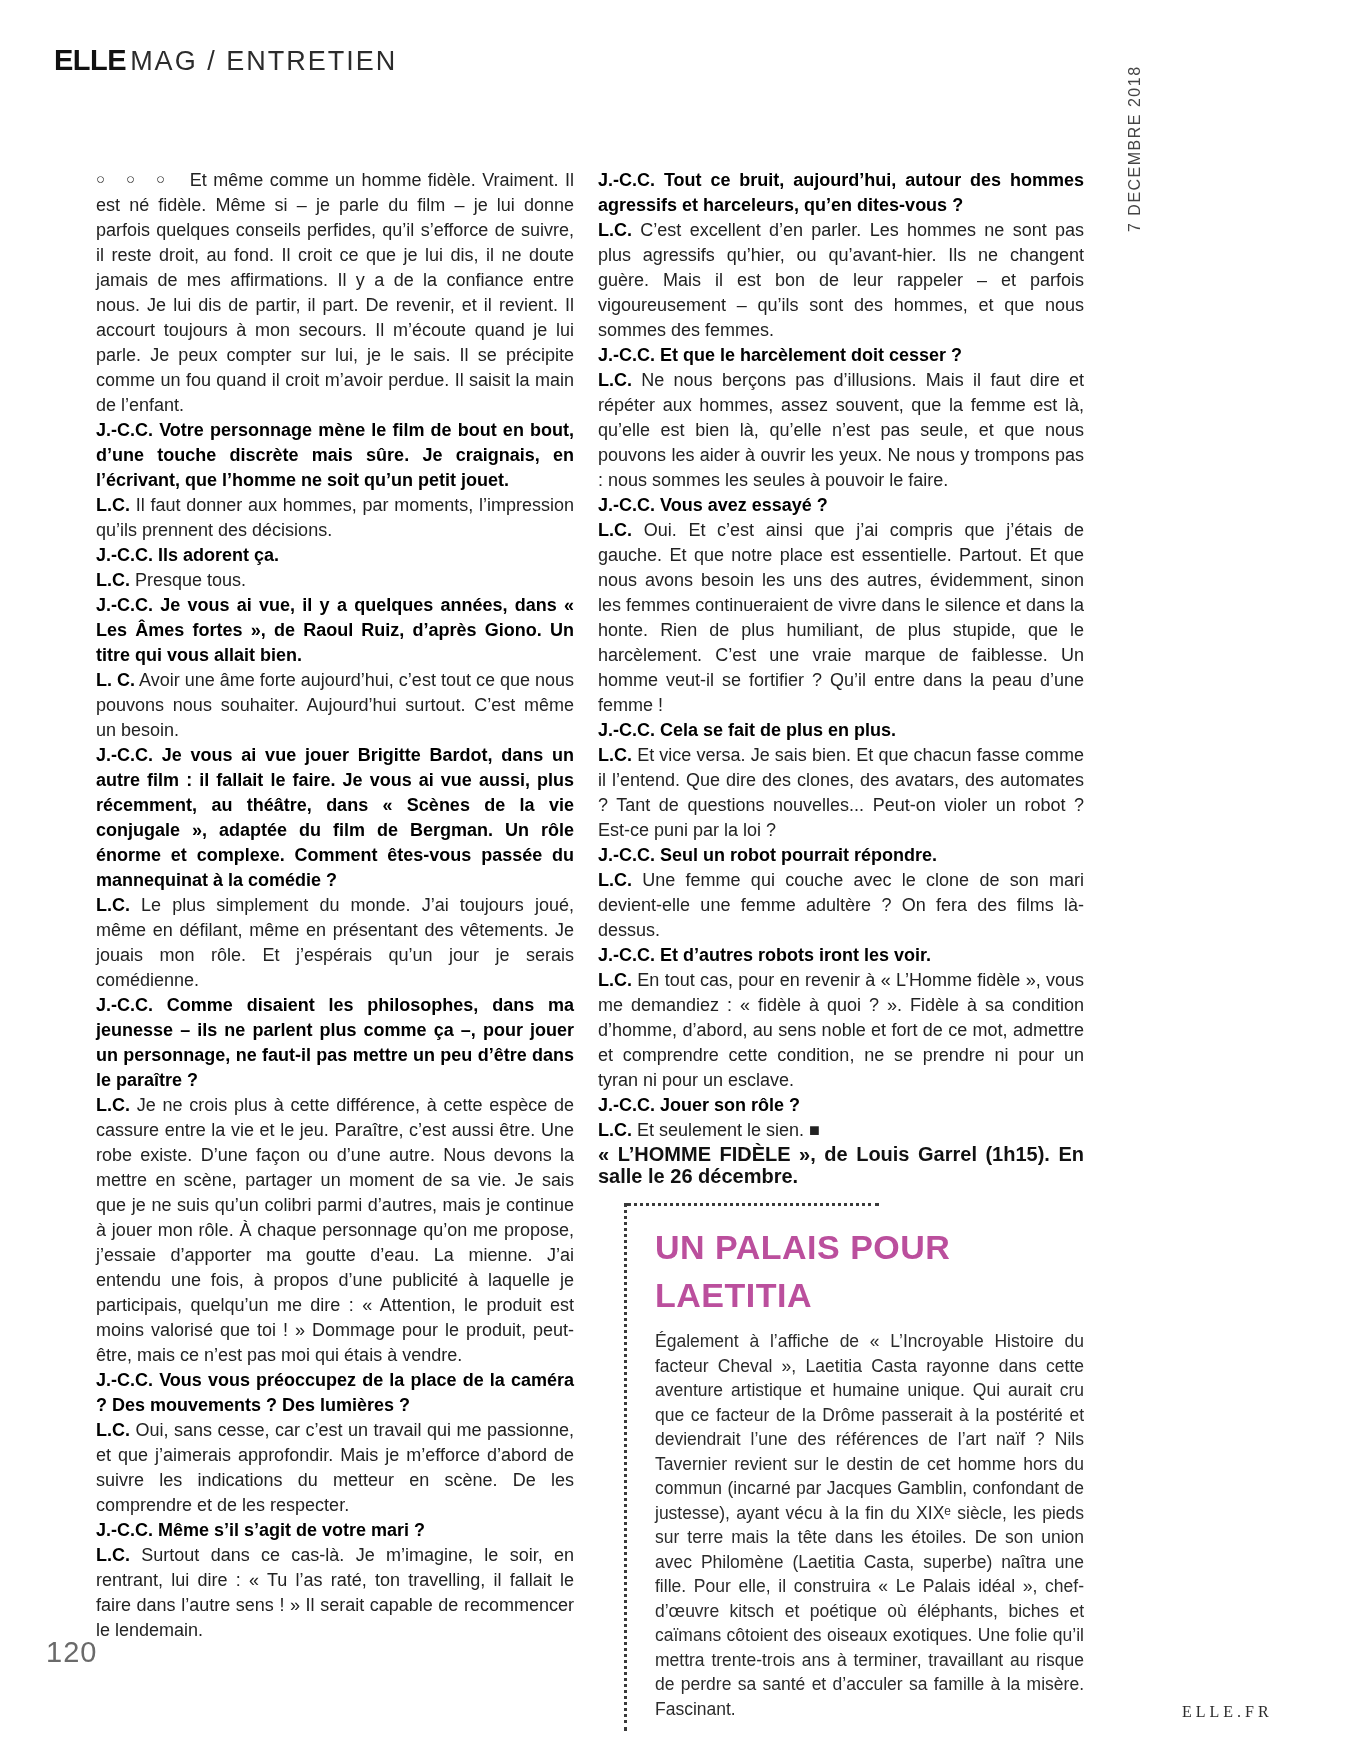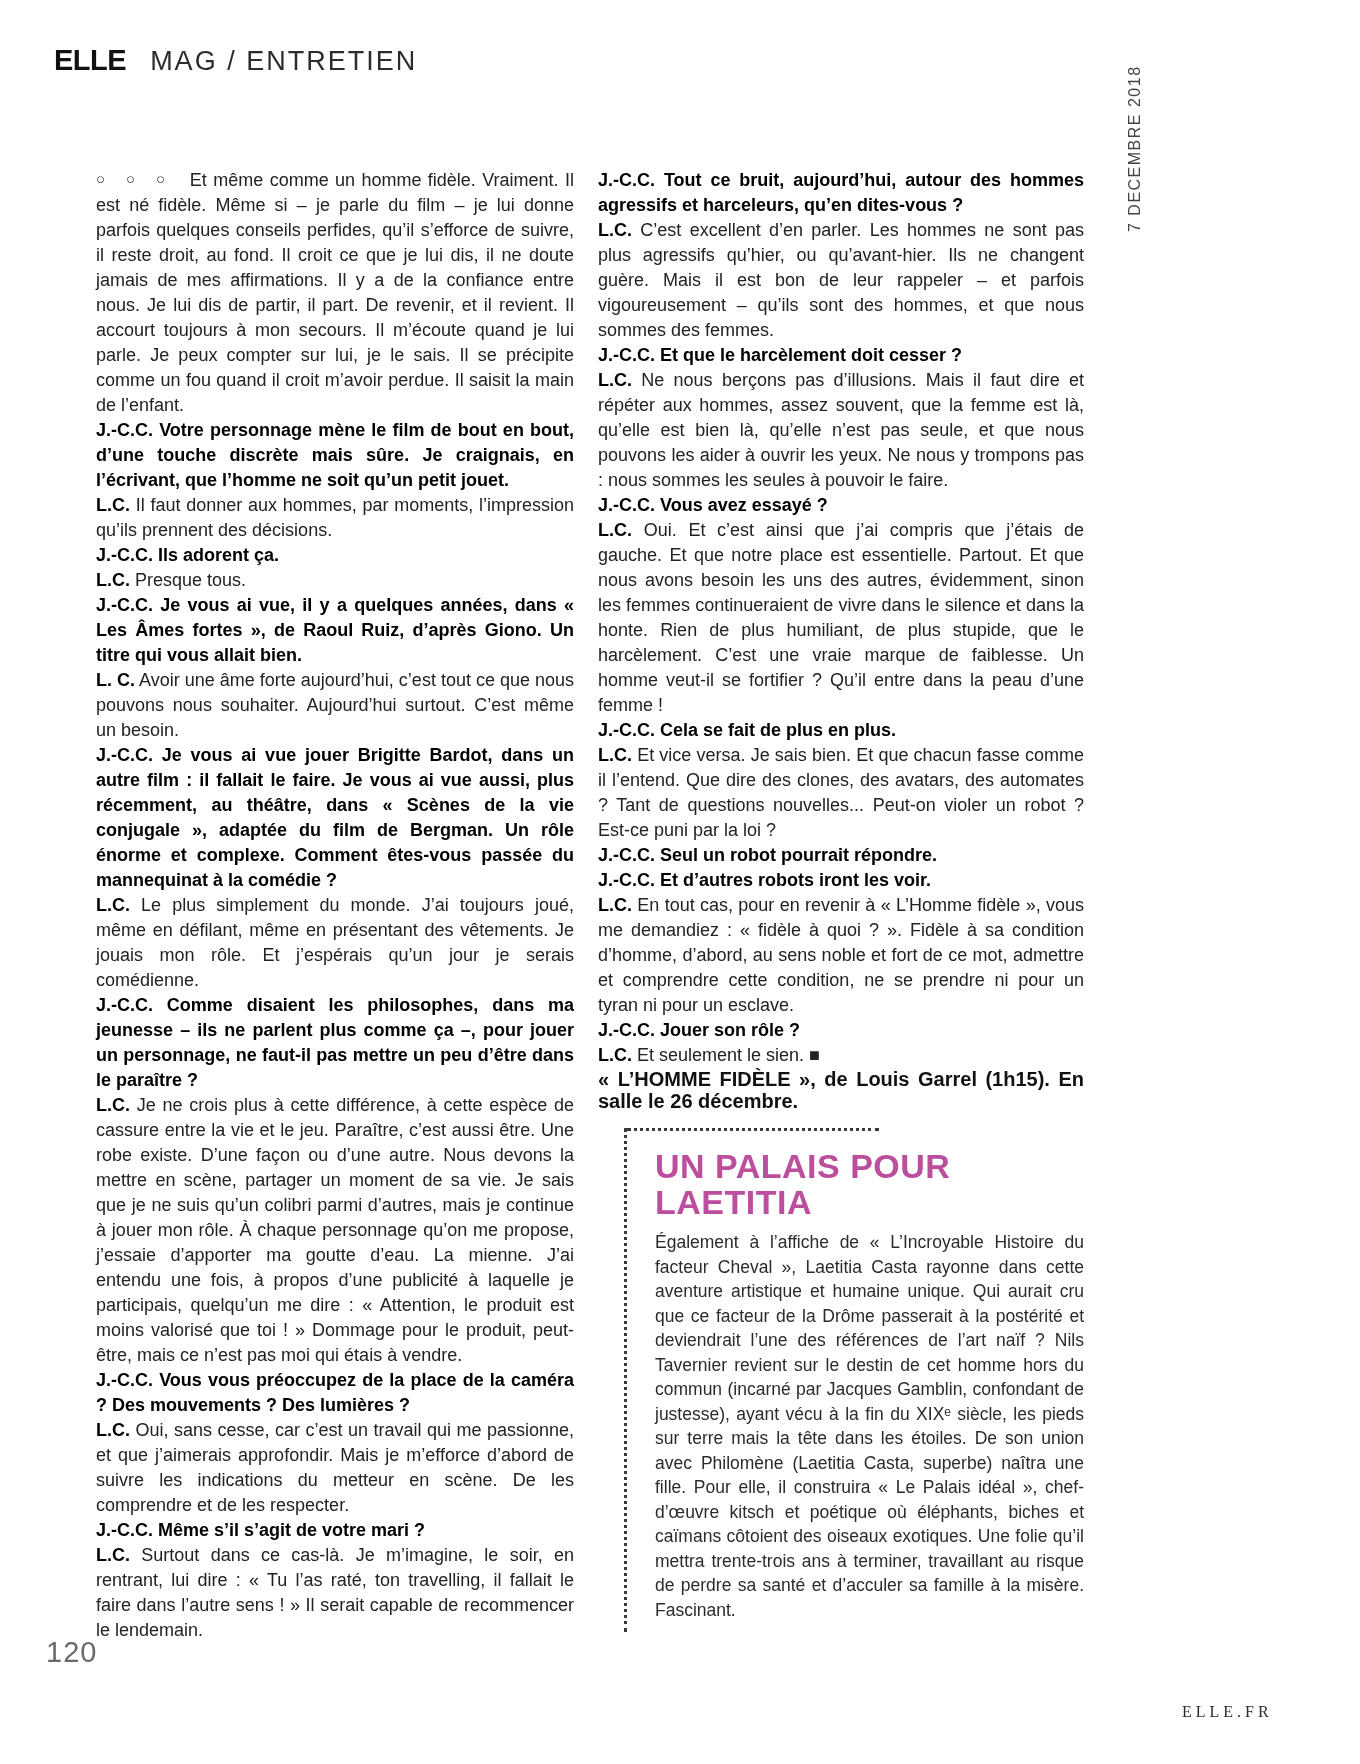--- a/index.html
+++ b/index.html
@@ -8,21 +8,21 @@
     width:1360px;height:1764px;
     margin:0 auto;
     background:#ffffff;
     font-family:"Liberation Sans", sans-serif;
     color:#222;
     overflow:hidden;
   }
   
   .masthead{position:absolute;left:54px;top:44px;display:flex;align-items:baseline;white-space:nowrap;}
   .brand{font-size:29px;font-weight:900;letter-spacing:-0.5px;color:#111;}
-  .section-title{font-size:27px;font-weight:300;letter-spacing:2px;color:#2c2c2c;margin-left:24px;}
+  .section-title{font-size:27px;font-weight:300;letter-spacing:2px;color:#2c2c2c;margin-left:4px;}
   
   .date-vertical{
     position:absolute;left:1063px;top:145px;width:150px;height:24px;
     transform:rotate(-90deg);transform-origin:center;
     font-size:16px;font-weight:300;letter-spacing:1.5px;color:#444;
     white-space:nowrap;text-align:left;
   }
   
   .col{position:absolute;top:168px;font-size:18px;line-height:25px;}
   .col-left{left:96px;width:478px;}
@@ -40,21 +40,21 @@
     margin-top:16px;margin-left:26px;
     border-left:3px dotted #3a3a3a;
     padding:14px 0 10px 28px;
   }
   .sidebar::before{
     content:"";position:absolute;left:0;top:0;width:252px;height:0;
     border-top:3px dotted #3a3a3a;
   }
   .sidebar-title{
     margin:6px 0 10px 0;
-    font-size:34px;line-height:36px;font-weight:800;letter-spacing:0.5px;
+    font-size:34px;line-height:48px;font-weight:800;letter-spacing:0.5px;
     color:#bb4f9d;
   }
   .sidebar-body{font-size:17.5px;line-height:24.5px;color:#2b2b2b;text-align:left;margin:0;}
   
   .page-number{position:absolute;left:46px;top:1636px;font-size:29px;font-weight:300;color:#6a6a6a;letter-spacing:1px;}
   .site-footer{
     position:absolute;left:1182px;top:1703px;
     font-family:"Liberation Serif", serif;
     font-size:16px;letter-spacing:4px;color:#2b2b2b;white-space:nowrap;
   }
@@ -118,20 +118,21 @@
         <div class="block">
           <p class="question">J.-C.C. Vous avez essayé ?</p>
           <p class="answer"><span class="prefix">L.C.</span> Oui. Et c’est ainsi que j’ai compris que j’étais de gauche. Et que notre place est essentielle. Partout. Et que nous avons besoin les uns des autres, évidemment, sinon les femmes continueraient de vivre dans le silence et dans la honte. Rien de plus humiliant, de plus stupide, que le harcèlement. C’est une vraie marque de faiblesse. Un homme veut-il se fortifier ? Qu’il entre dans la peau d’une femme !</p>
         </div>
         <div class="block">
           <p class="question">J.-C.C. Cela se fait de plus en plus.</p>
           <p class="answer"><span class="prefix">L.C.</span> Et vice versa. Je sais bien. Et que chacun fasse comme il l’entend. Que dire des clones, des avatars, des automates ? Tant de questions nouvelles... Peut-on violer un robot ? Est-ce puni par la loi ?</p>
         </div>
         <div class="block">
           <p class="question">J.-C.C. Seul un robot pourrait répondre.</p>
+          <p class="answer"><span class="prefix">L.C.</span> Une femme qui couche avec le clone de son mari devient-elle une femme adultère ? On fera des films là-dessus.</p>
         </div>
         <div class="block">
           <p class="question">J.-C.C. Et d’autres robots iront les voir.</p>
           <p class="answer"><span class="prefix">L.C.</span> En tout cas, pour en revenir à « L’Homme fidèle », vous me demandiez : « fidèle à quoi ? ». Fidèle à sa condition d’homme, d’abord, au sens noble et fort de ce mot, admettre et comprendre cette condition, ne se prendre ni pour un tyran ni pour un esclave.</p>
         </div>
         <div class="block">
           <p class="question">J.-C.C. Jouer son rôle ?</p>
           <p class="answer"><span class="prefix">L.C.</span> Et seulement le sien. ■</p>
         </div>
       </div>

